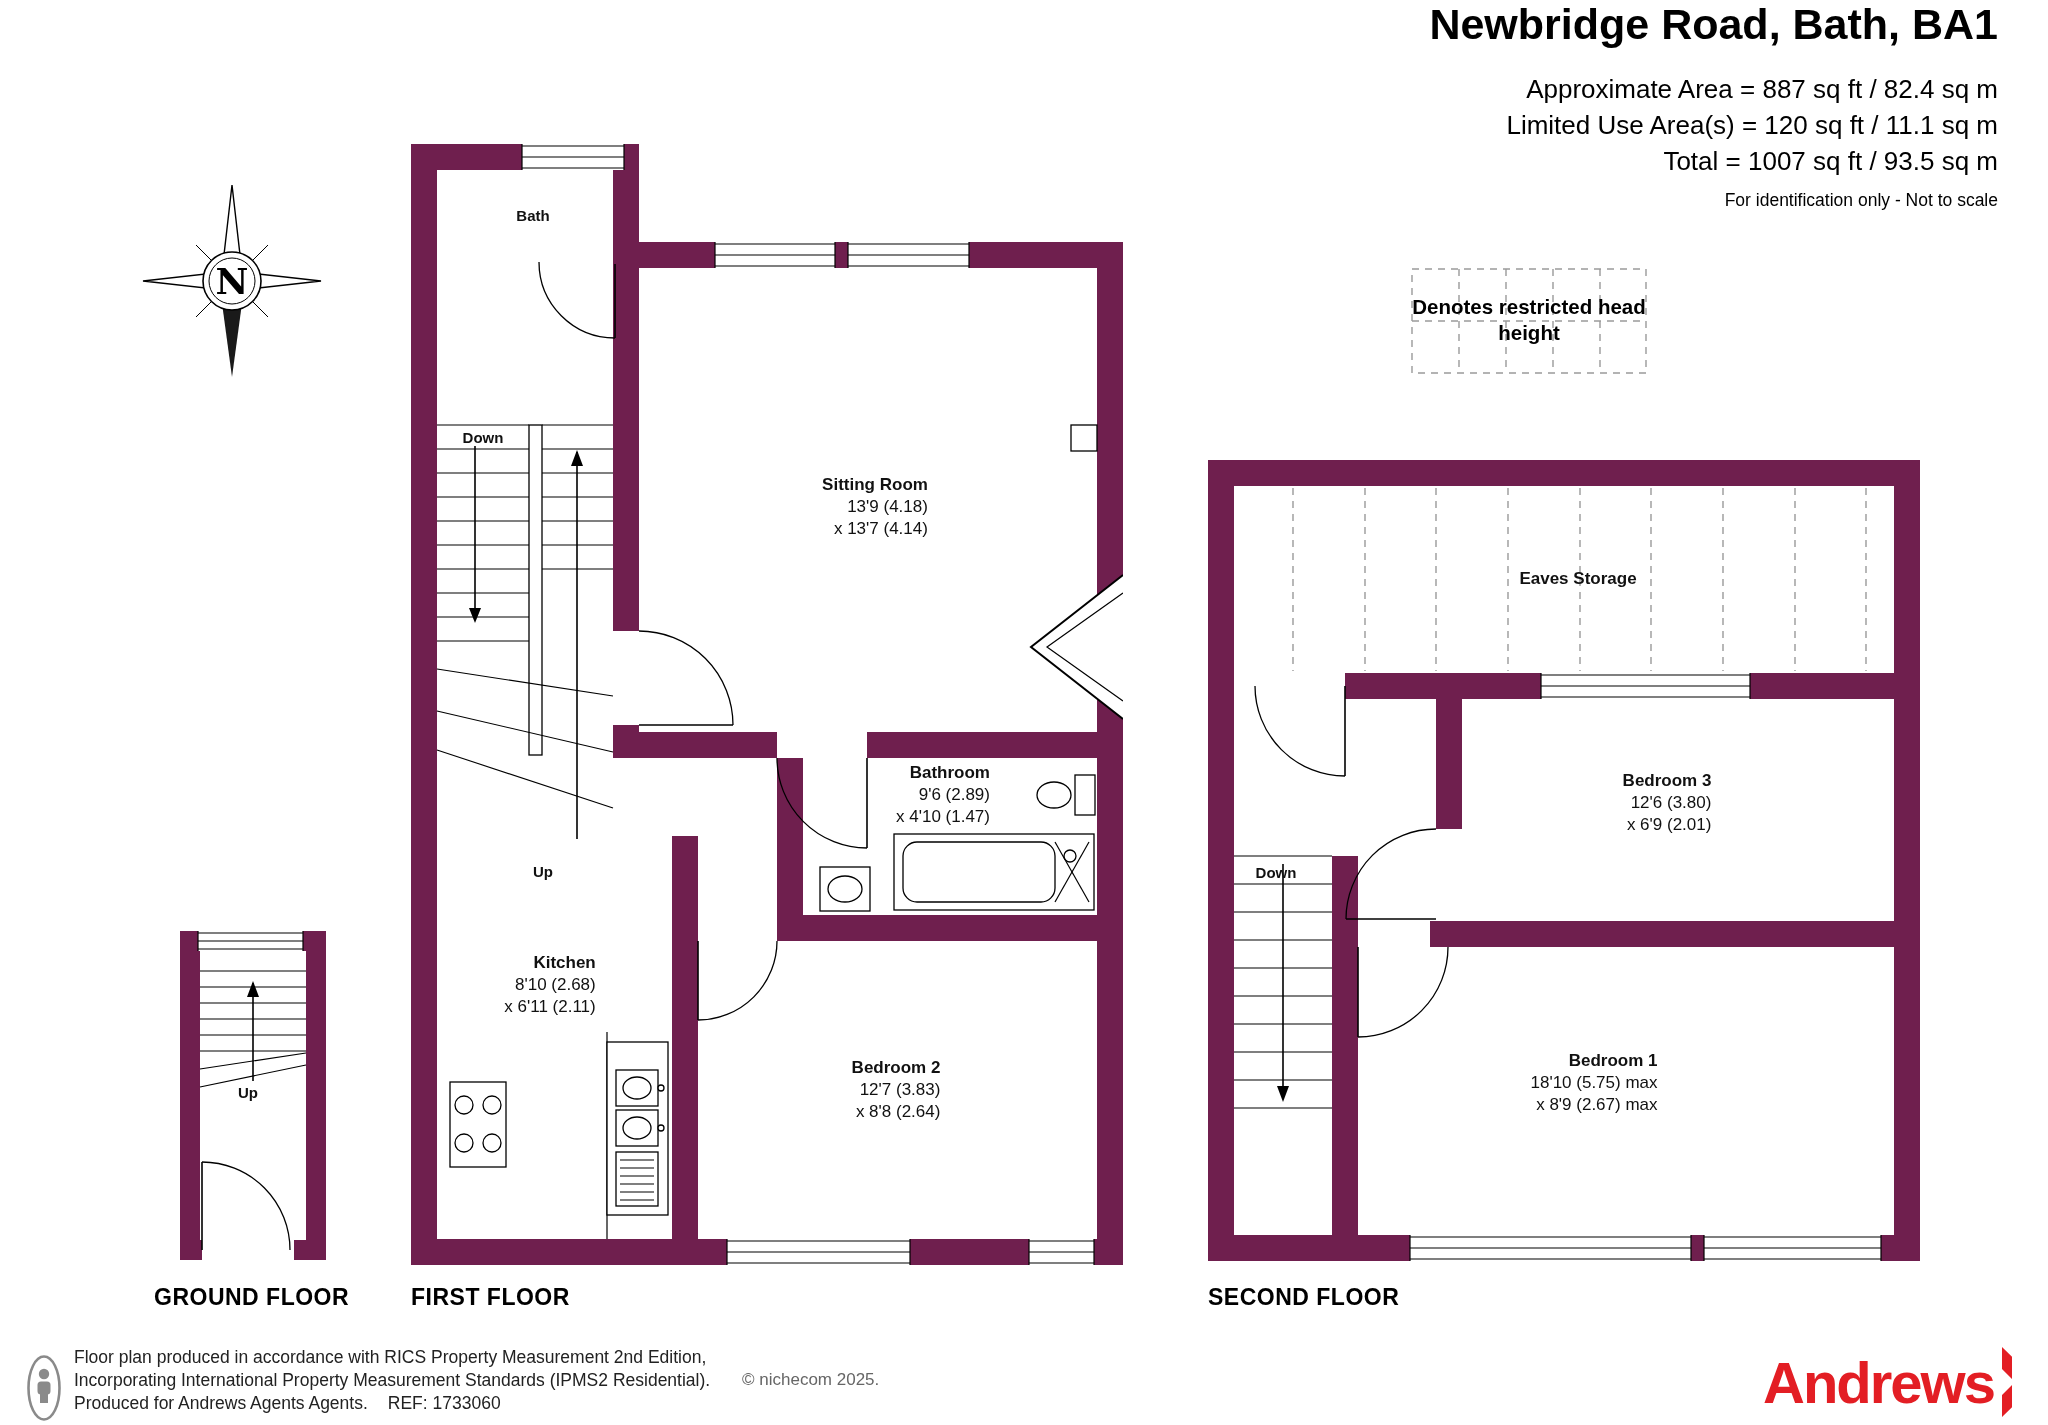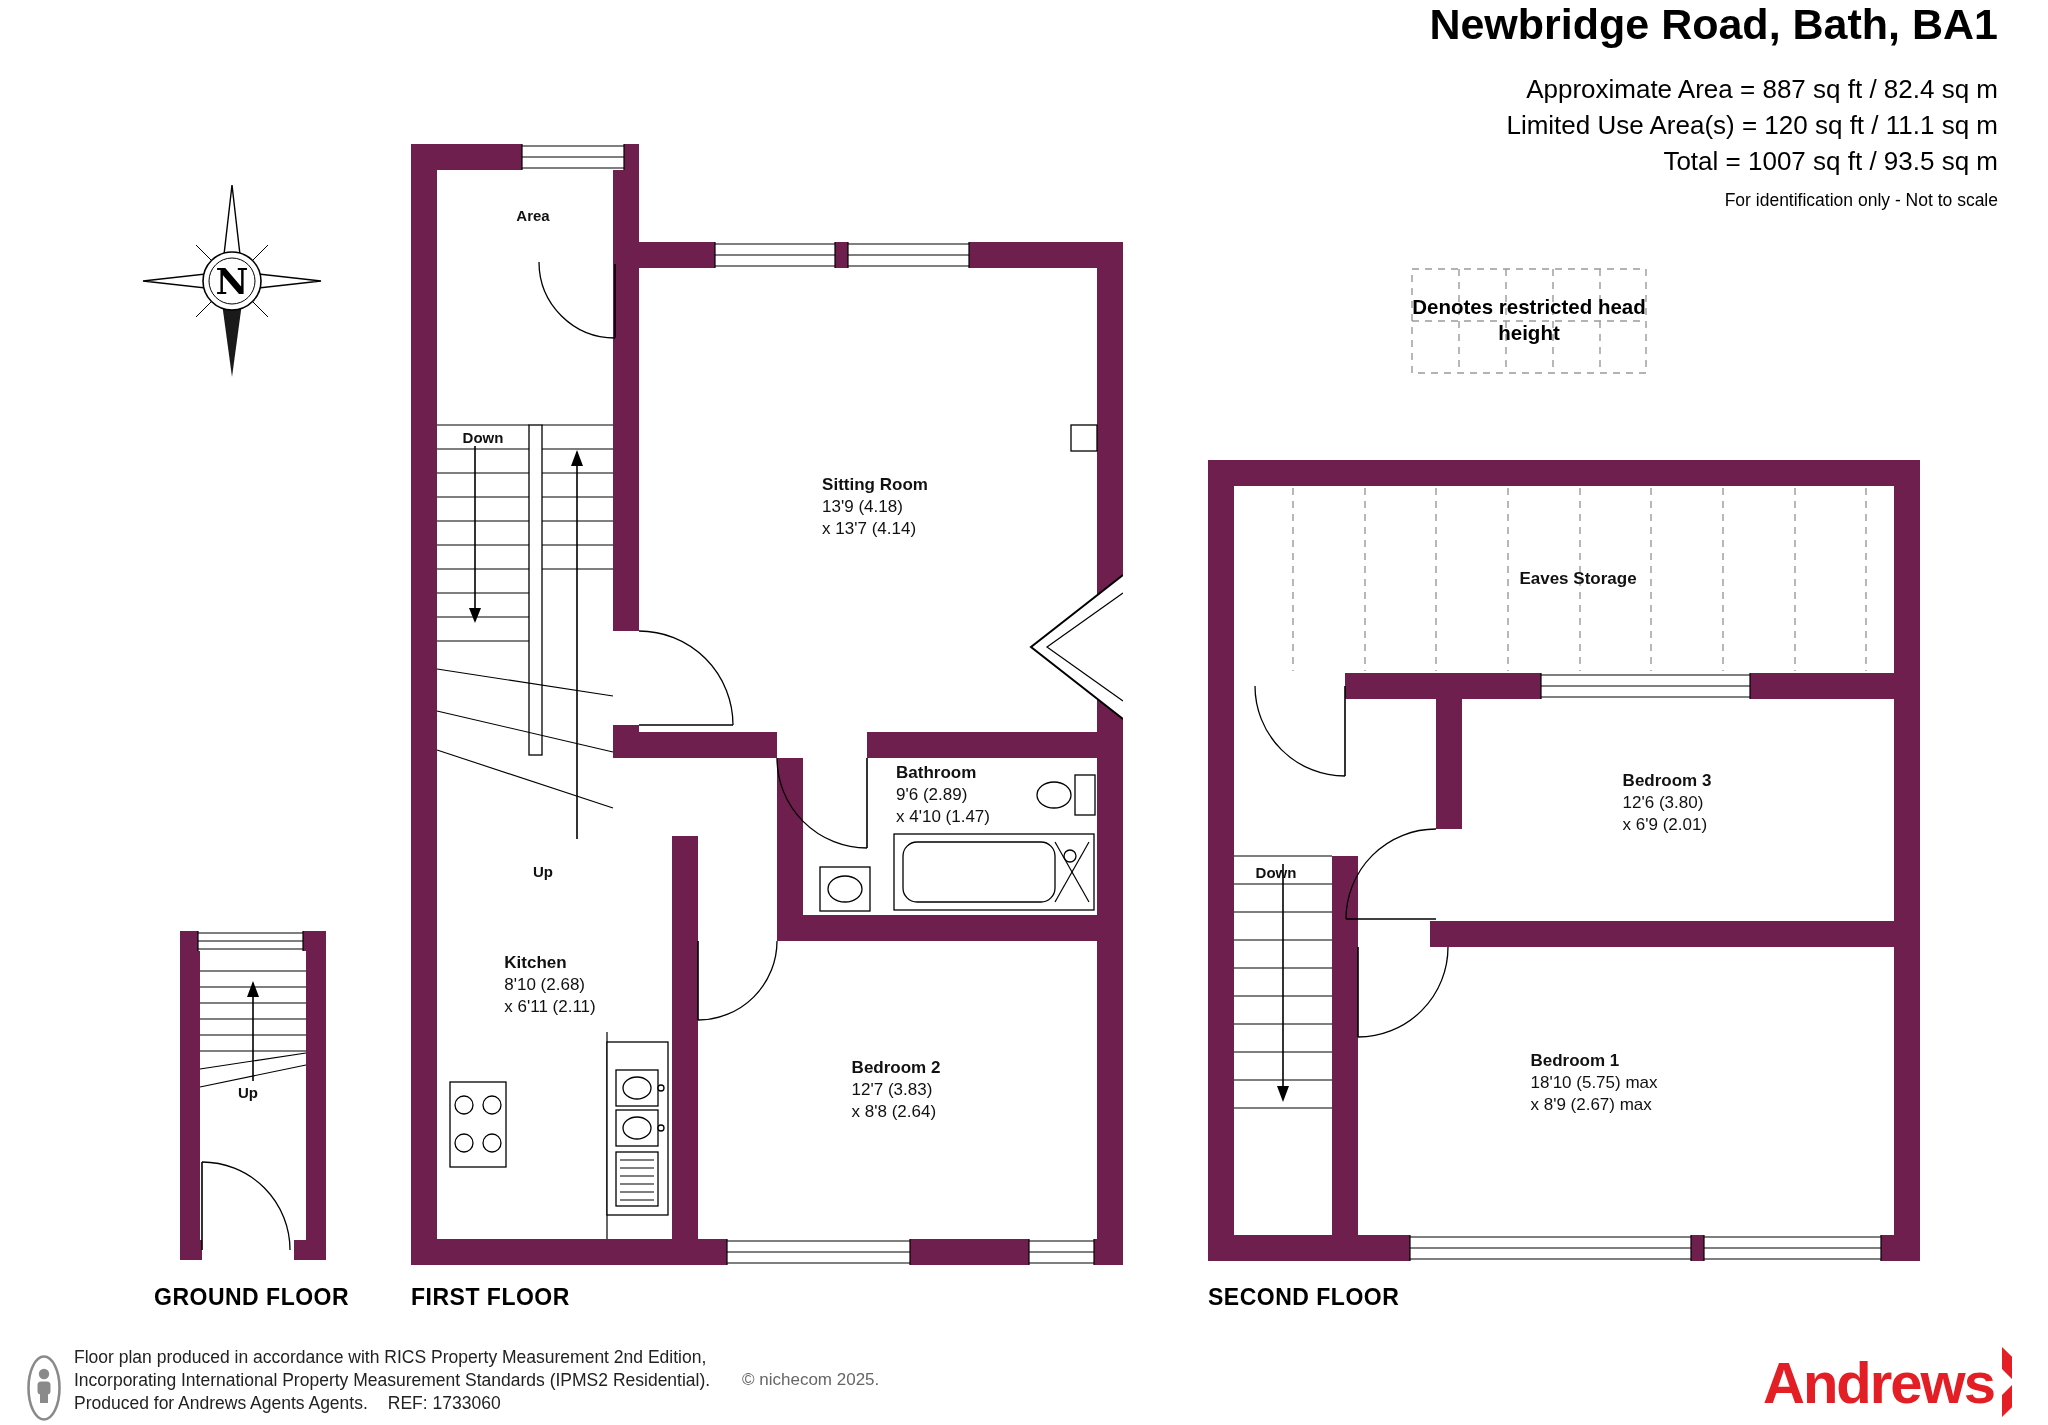--- a/index.html
+++ b/index.html
@@ -9,21 +9,21 @@
   
   .title{position:absolute;top:0px;right:14px;font-size:43px;font-weight:bold;white-space:nowrap;}
   .areal{position:absolute;right:14px;font-size:26px;white-space:nowrap;}
   .note{position:absolute;right:14px;top:190px;font-size:17.5px;white-space:nowrap;}
   
   .legend{position:absolute;left:1411px;top:268px;width:236px;height:106px;}
   .legend svg{position:absolute;left:0;top:0;}
   .legendtext{position:absolute;left:0;top:26px;width:236px;text-align:center;
               font-size:20.5px;font-weight:bold;line-height:26px;}
   
-  .rlabel{position:absolute;transform:translateX(-50%);text-align:left;font-size:17px;
+  .rlabel{position:absolute;transform:translateX(-50%);text-align:right;font-size:17px;
           line-height:22px;white-space:nowrap;color:#111;}
   .rname{font-weight:bold;}
   .slabel{position:absolute;transform:translateX(-50%);font-size:15px;font-weight:bold;
           white-space:nowrap;color:#111;}
   .elabel{position:absolute;transform:translateX(-50%);font-size:17px;font-weight:bold;
           white-space:nowrap;color:#111;}
   .ftitle{position:absolute;font-size:23px;font-weight:bold;letter-spacing:.5px;white-space:nowrap;}
   
   .fnote{position:absolute;left:74px;top:1346px;font-size:17.5px;line-height:23px;color:#222;}
   .ref{margin-left:20px;}
@@ -329,21 +329,21 @@
         <line class="tread" x1="26" y1="536" x2="124" y2="536"></line>
       <line class="tread" x1="26" y1="564" x2="124" y2="564"></line>
         <line class="tread" x1="26" y1="592" x2="124" y2="592"></line>
       <line class="tread" x1="26" y1="620" x2="124" y2="620"></line>
         <line class="tread" x1="26" y1="648" x2="124" y2="648"></line>
       <line class="arrowline" x1="75" y1="404" x2="75" y2="628"></line>
       <polygon class="arrowhead" points="69,626 81,626 75,642"></polygon>
     </g>
   </svg>
 
-  <div class="slabel" style="left:533px;top:207px">Area</div>
+  <div class="slabel" style="left:533px;top:207px">Bath</div>
   <div class="slabel" style="left:483px;top:429px">Down</div>
   <div class="slabel" style="left:543px;top:863px">Up</div>
   <div class="slabel" style="left:248px;top:1084px">Up</div>
   <div class="slabel" style="left:1276px;top:864px">Down</div>
   <div class="elabel" style="left:1578px;top:569px">Eaves Storage</div>
 
   <div class="rlabel" style="left:875px;top:474px">
     <div class="rname">Sitting Room</div>
     <div>13'9 (4.18)</div>
     <div>x 13'7 (4.14)</div>

